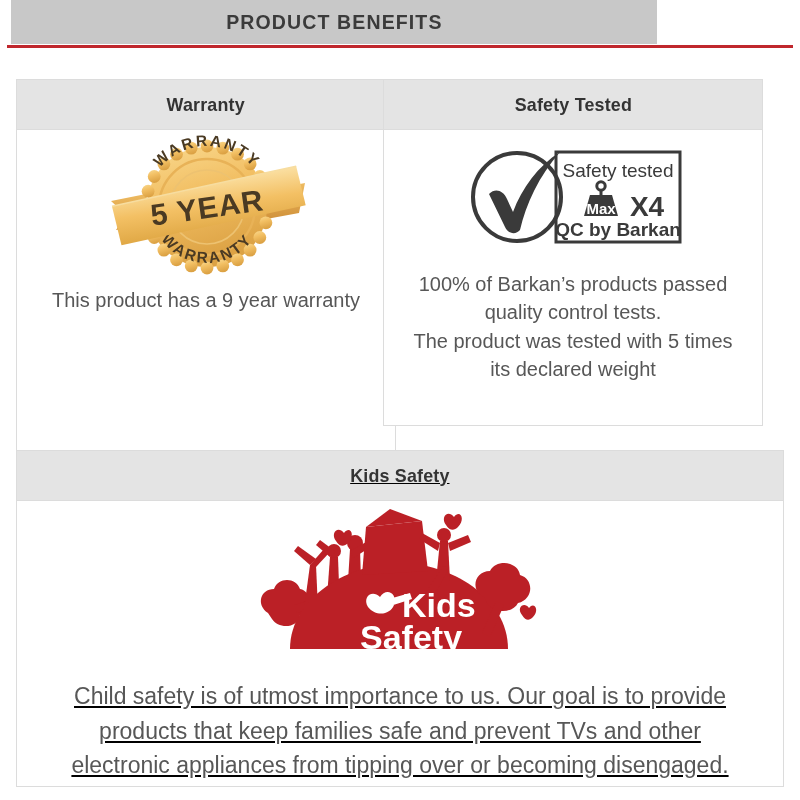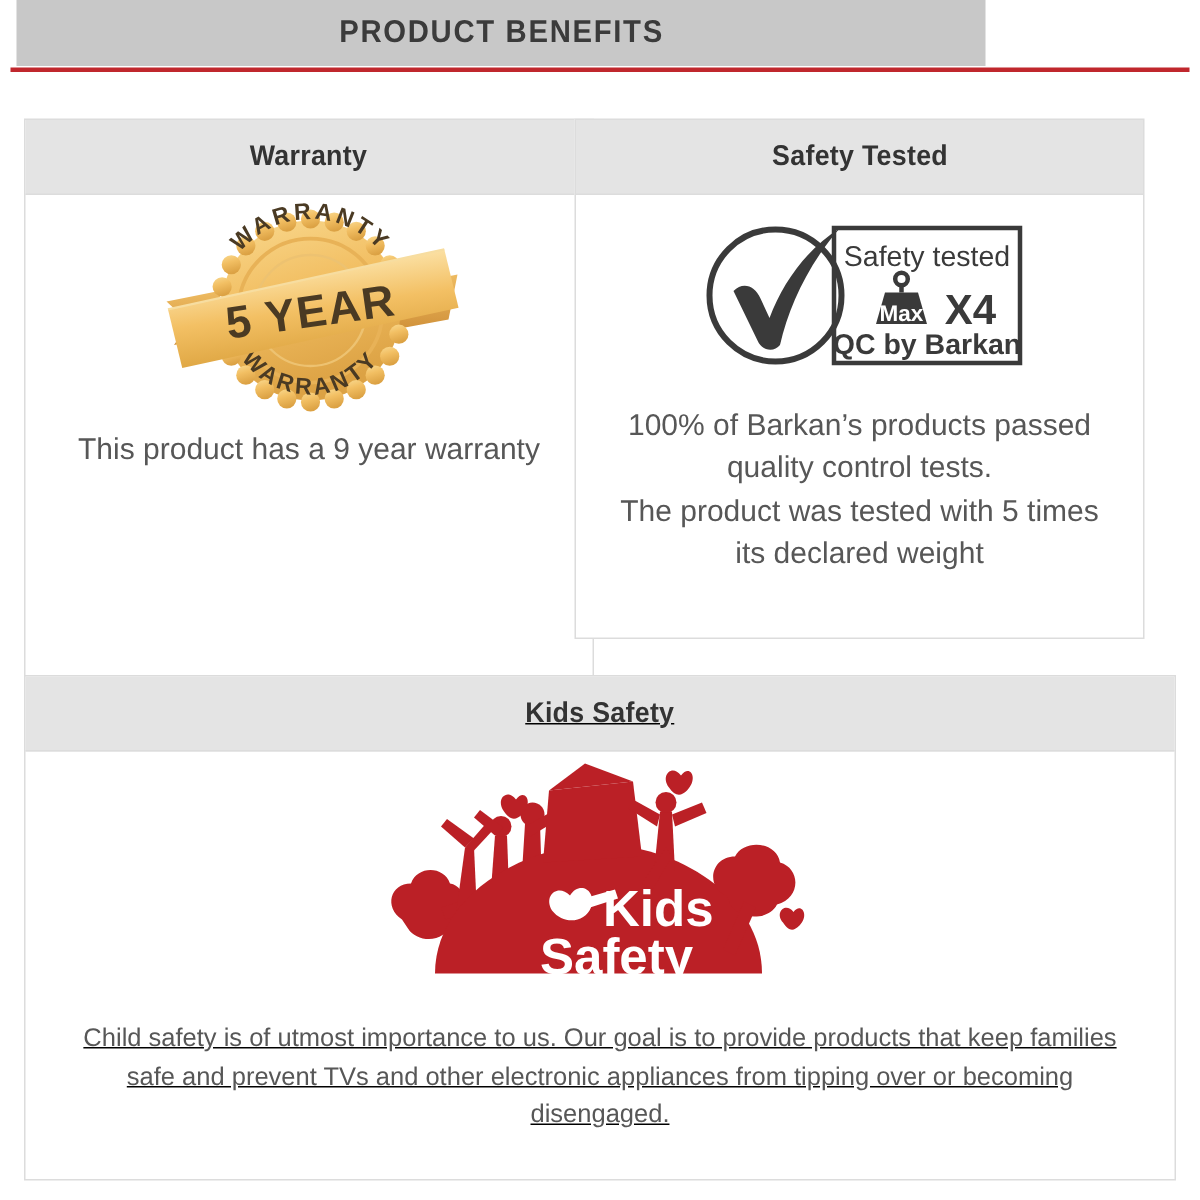--- a/index.html
+++ b/index.html
@@ -102,21 +102,21 @@
 
   
   .safety-fig { width: 380px; height: 128px; }
   .safety-text-wrap { width: 340px; margin-top: 12px; }
   .safety-para { margin: 0; }
   .safety-para + .safety-para { margin-top: 0px; }
 
   
   .kids-fig { width: 768px; height: 168px; }
   .kids-text-wrap { width: 700px; margin-top: 10px; }
-  .kids-text { font-size: 17px; line-height: 1.5; }
+  .kids-text { font-size: 23px; line-height: 1.5; }
 
   svg { display: block; }
 </style>
 </head>
 <body>
 
 <div id="page">
 
   <div class="banner">
     <div class="banner-title">PRODUCT BENEFITS</div>

